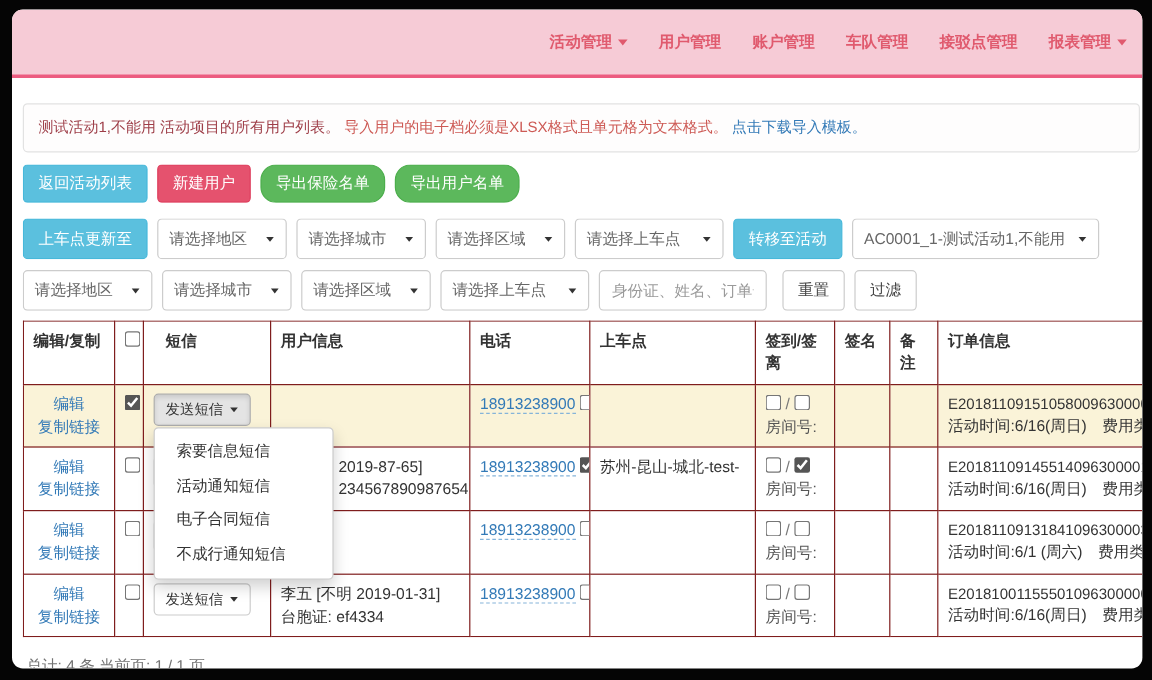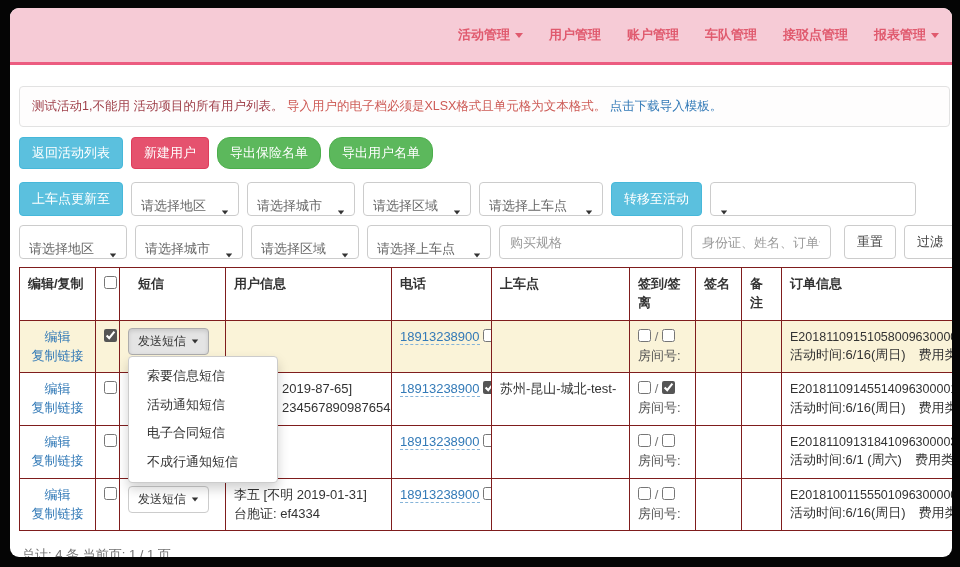--- a/index.html
+++ b/index.html
@@ -27,21 +27,21 @@
   .row-flex { display:flex; gap:8px; align-items:center; flex-wrap:nowrap; overflow:hidden; }
   .row-flex > * { flex:0 0 auto; }
   .btn { border:1px solid transparent; border-radius:4px; font-size:13px; color:#fff; height:32px; padding:0 12px; cursor:pointer; font-family:inherit; white-space:nowrap; }
   .btn-info { background:#5bc0de; border-color:#46b8da; }
   .btn-danger { background:#e5526e; border-color:#de3d5c; }
   .btn-success { background:#5cb85c; border-color:#4cae4c;border-radius:13px; }
   .btn-plain { background:#fff; border-color:#ccc; color:#444; }
   .toolbar { margin-top:10px; }
   .filters { margin-top:13px; }
   .filters2 { margin-top:9px; }
-  .sel { height:34px; background:#fff; border:1px solid #ccc; border-radius:4px; display:flex; align-items:flex-end; justify-content:space-between; padding:0 9px; font-size:13px; color:#666; cursor:pointer; }
+  .sel { height:34px; background:#fff; border:1px solid #ccc; border-radius:4px; display:flex; align-items:center; justify-content:space-between; padding:0 9px; font-size:13px; color:#666; cursor:pointer; }
   .sel .caret { transform:scale(.8); color:#333; }
   .txt { height:34px; border:1px solid #ccc; border-radius:4px; padding:0 10px; font-size:13px; color:#555; font-family:inherit; }
   .txt::placeholder { color:#9a9a9a; }
   .btn34 { height:34px; }
   
   .table-wrap { margin-top:8px; overflow:hidden; width:100%; }
   table { border-collapse:collapse; table-layout:fixed; width:1062px; font-size:13px; }
   th, td { border:1px solid #7f1d1d; padding:7px 8px; vertical-align:top; text-align:left; color:#333; line-height:1.45; }
   th { font-weight:bold; font-size:13px; }
   tr.hl td { background:#faf3d8; }
@@ -119,20 +119,21 @@
       <div class="sel" style="width:108px">
         <span>请选择区域</span>
           <span class="caret"></span>
       </div>
       <div class="sel" style="width:124px">
         <span>请选择上车点</span>
           <span class="caret"></span>
       </div>
       <button class="btn btn-info btn34">转移至活动</button>
       <div class="sel" style="width:206px">
+        <span>AC0001_1-测试活动1,不能用</span>
           <span class="caret"></span>
       </div>
     </div>
 
     <div class="row-flex filters2">
       <div class="sel" style="width:108px">
         <span>请选择地区</span>
           <span class="caret"></span>
       </div>
       <div class="sel" style="width:108px">
@@ -140,21 +141,20 @@
           <span class="caret"></span>
       </div>
       <div class="sel" style="width:108px">
         <span>请选择区域</span>
           <span class="caret"></span>
       </div>
       <div class="sel" style="width:124px">
         <span>请选择上车点</span>
           <span class="caret"></span>
       </div>
-      <input class="txt" style="width: 184px;" type="text" placeholder="购买规格">
       <input class="txt" style="width: 140px; margin-left: 0;" type="text" placeholder="身份证、姓名、订单号">
       <button class="btn btn-plain btn34" style="margin-left:5px">重置</button>
       <button class="btn btn-plain btn34">过滤</button>
     </div>
 
     <div class="table-wrap">
       <table>
         <colgroup>
           <col style="width:76px">
             <col style="width:24px">

